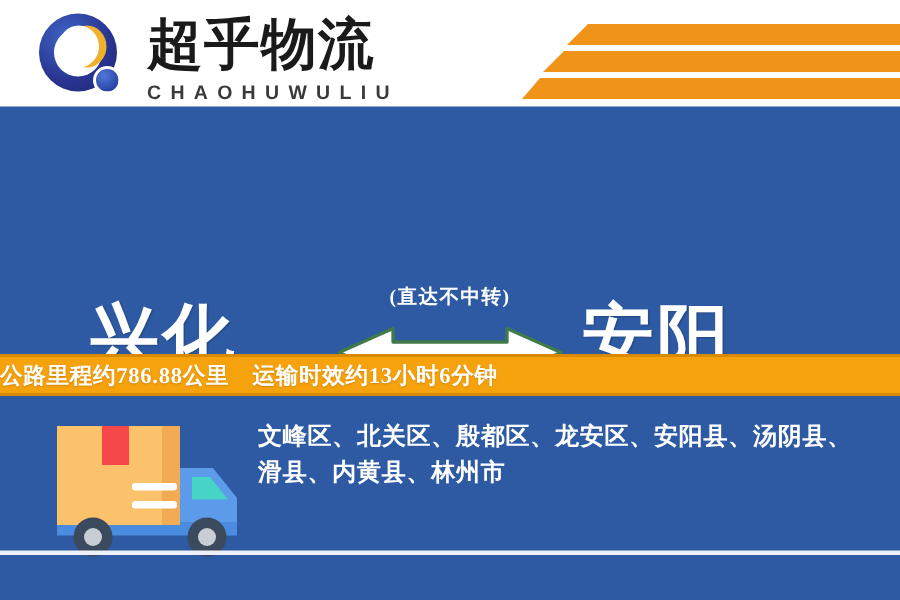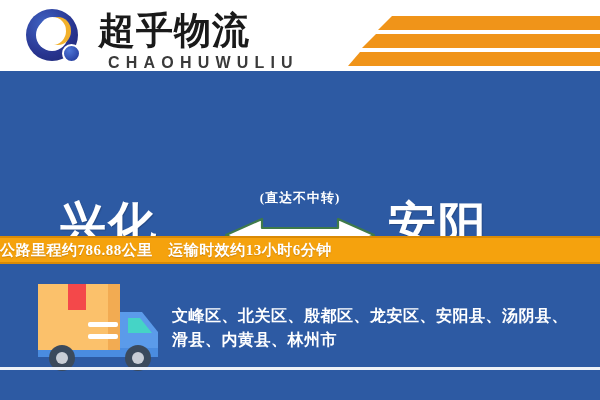--- a/index.html
+++ b/index.html
@@ -78,27 +78,26 @@
     font-family: "Liberation Serif", "DejaVu Serif", serif;
     font-size: 37px;
     font-weight: bold;
     line-height: 40px;
     color: #1a1a1a;
     letter-spacing: 1px;
     white-space: nowrap;
   }
   .brand-en {
     font-family: "Liberation Sans", "DejaVu Sans", sans-serif;
-    font-size: 16px;
+    font-size: 13px;
     font-weight: bold;
     letter-spacing: 6.2px;
     color: #3a3a3a;
     margin-top: 3px;
     white-space: nowrap;
-    margin-left: 10px;
   }
   .stripes {
     position: absolute;
     right: 0; top: 0;
     width: 252px; height: 71px;
   }
 
   
   .main-panel {
     position: absolute;
@@ -186,21 +185,20 @@
   .district-text {
     position: absolute;
     left: 172px; top: 16px;
     width: 412px;
     font-family: "Liberation Serif", "DejaVu Serif", serif;
     font-size: 16px;
     font-weight: bold;
     line-height: 24px;
     color: #ffffff;
     letter-spacing: 0.5px;
-    margin-top: 24px;
   }
   .ground-line {
     position: absolute;
     left: 0; top: 103px;
     width: 600px; height: 3px;
     background: #eef2f8;
   }
 </style>
 </head>
 <body>

